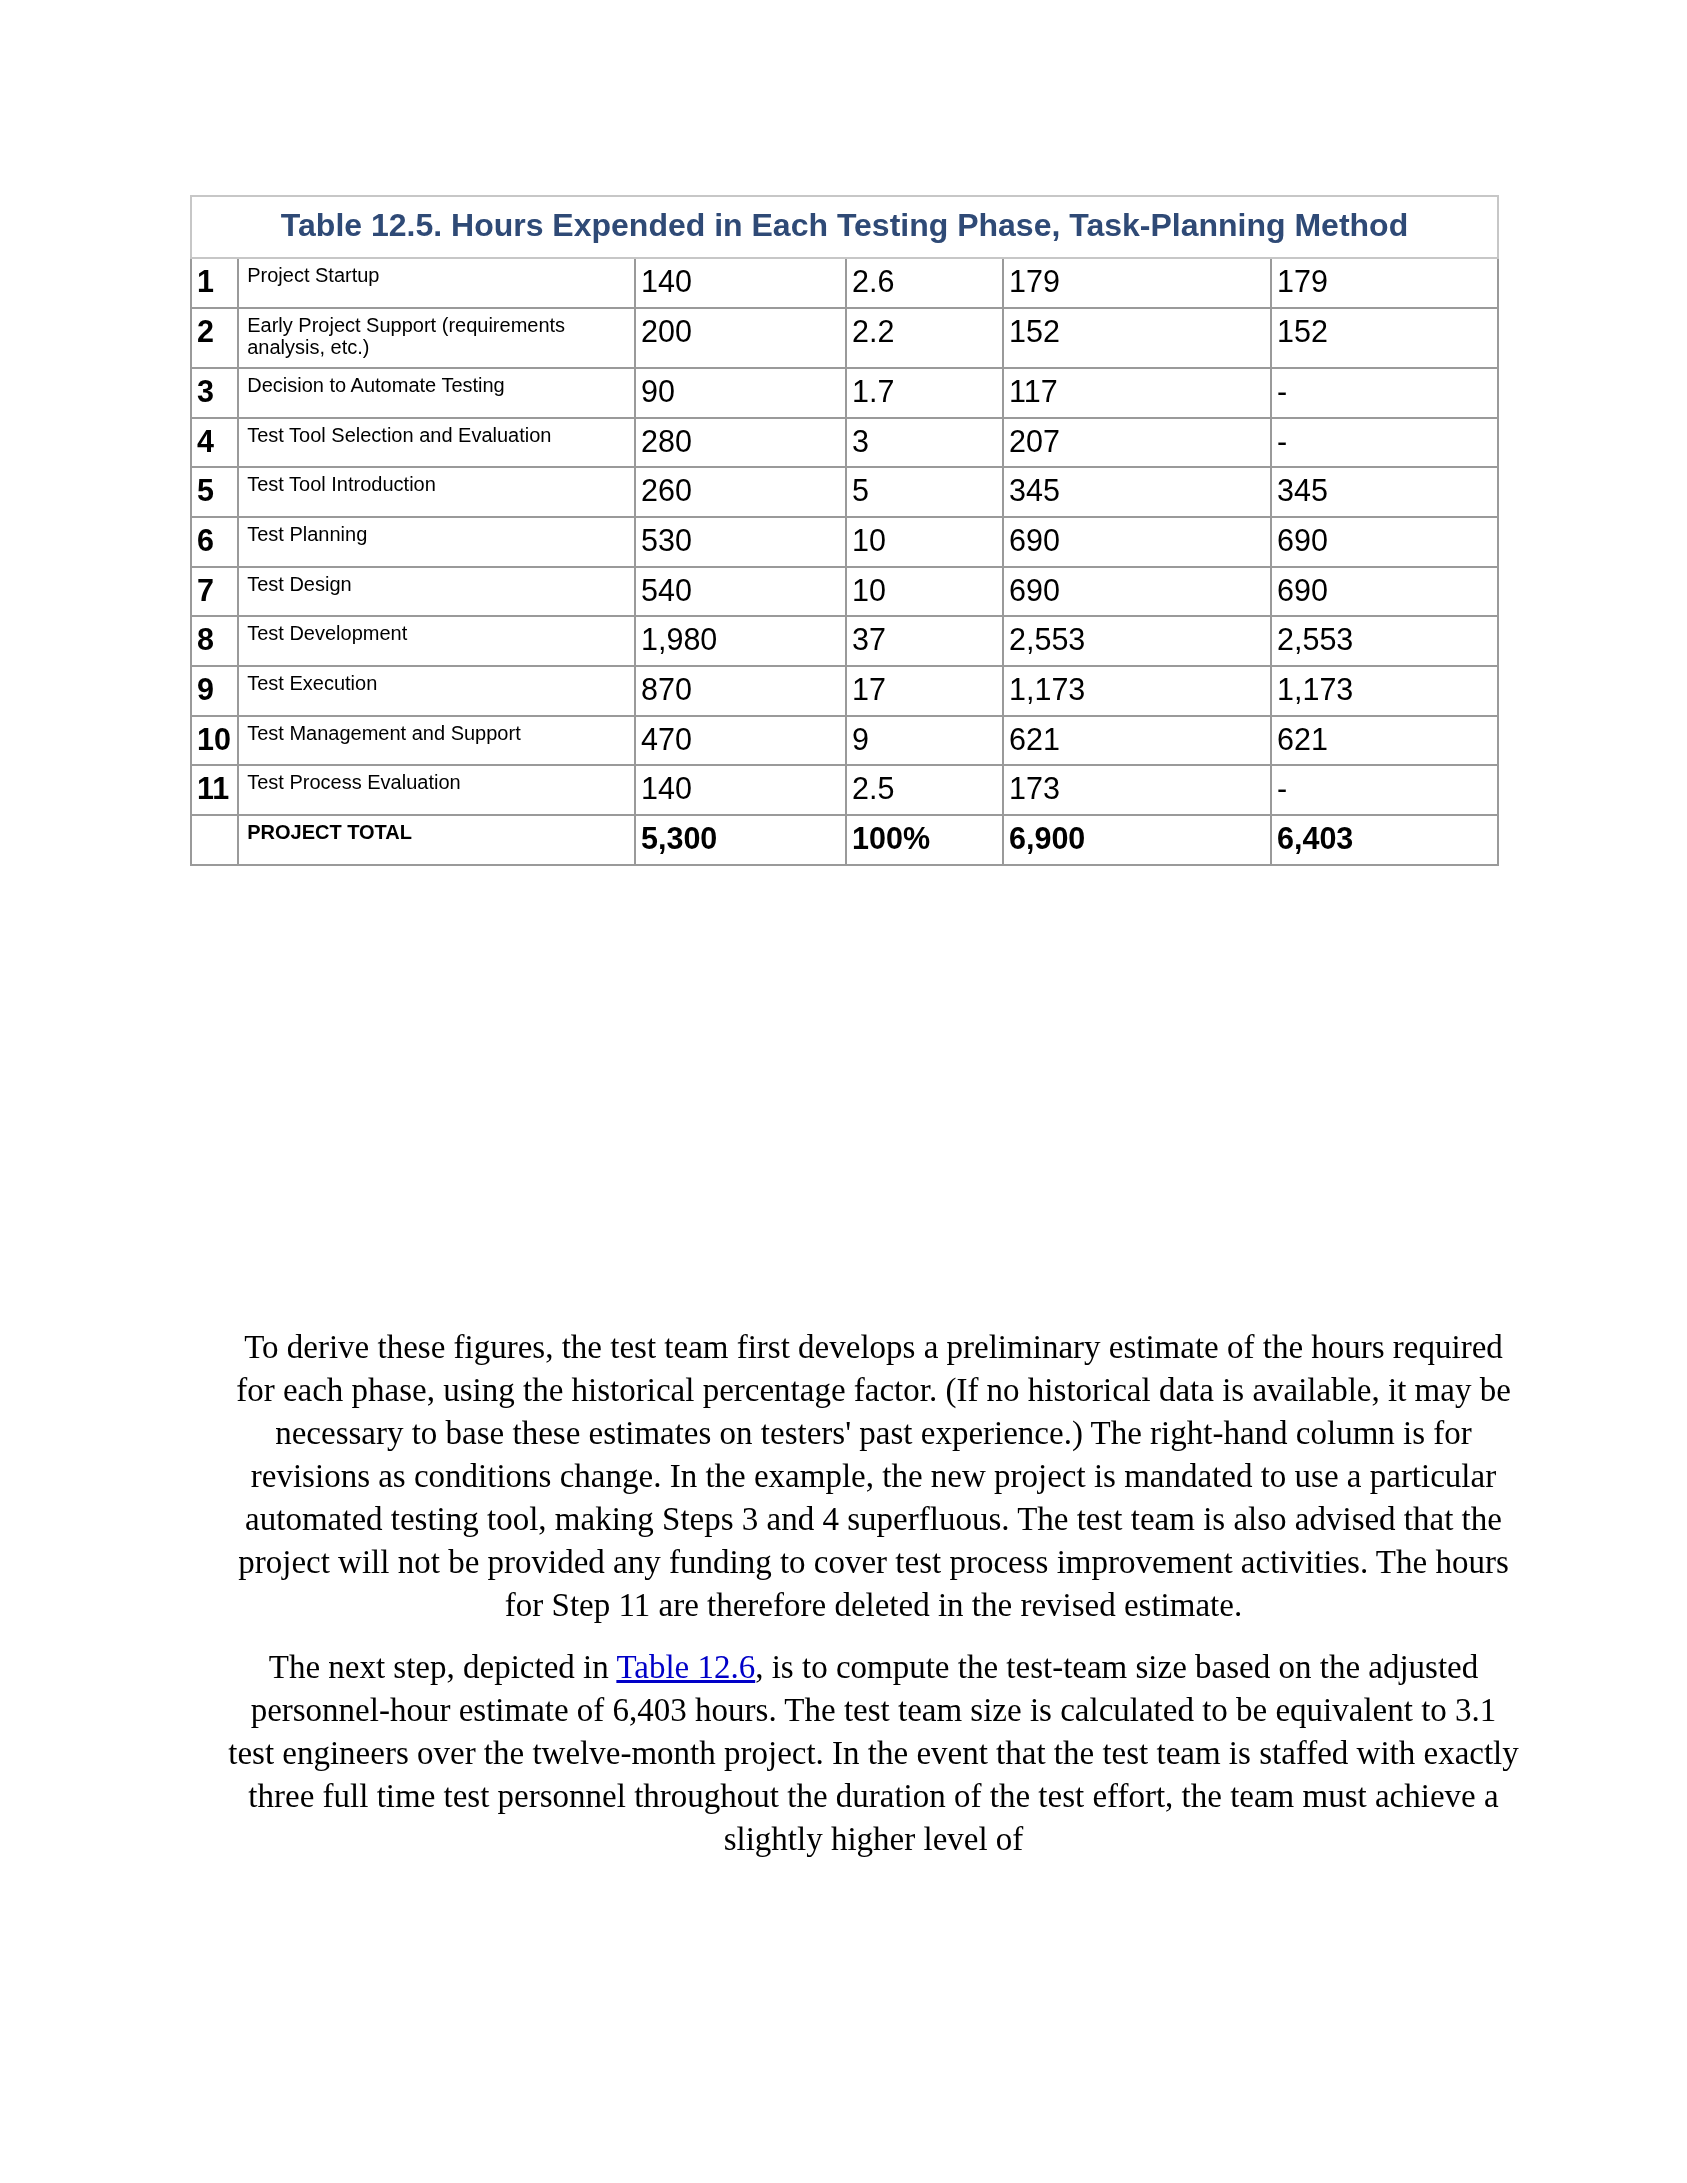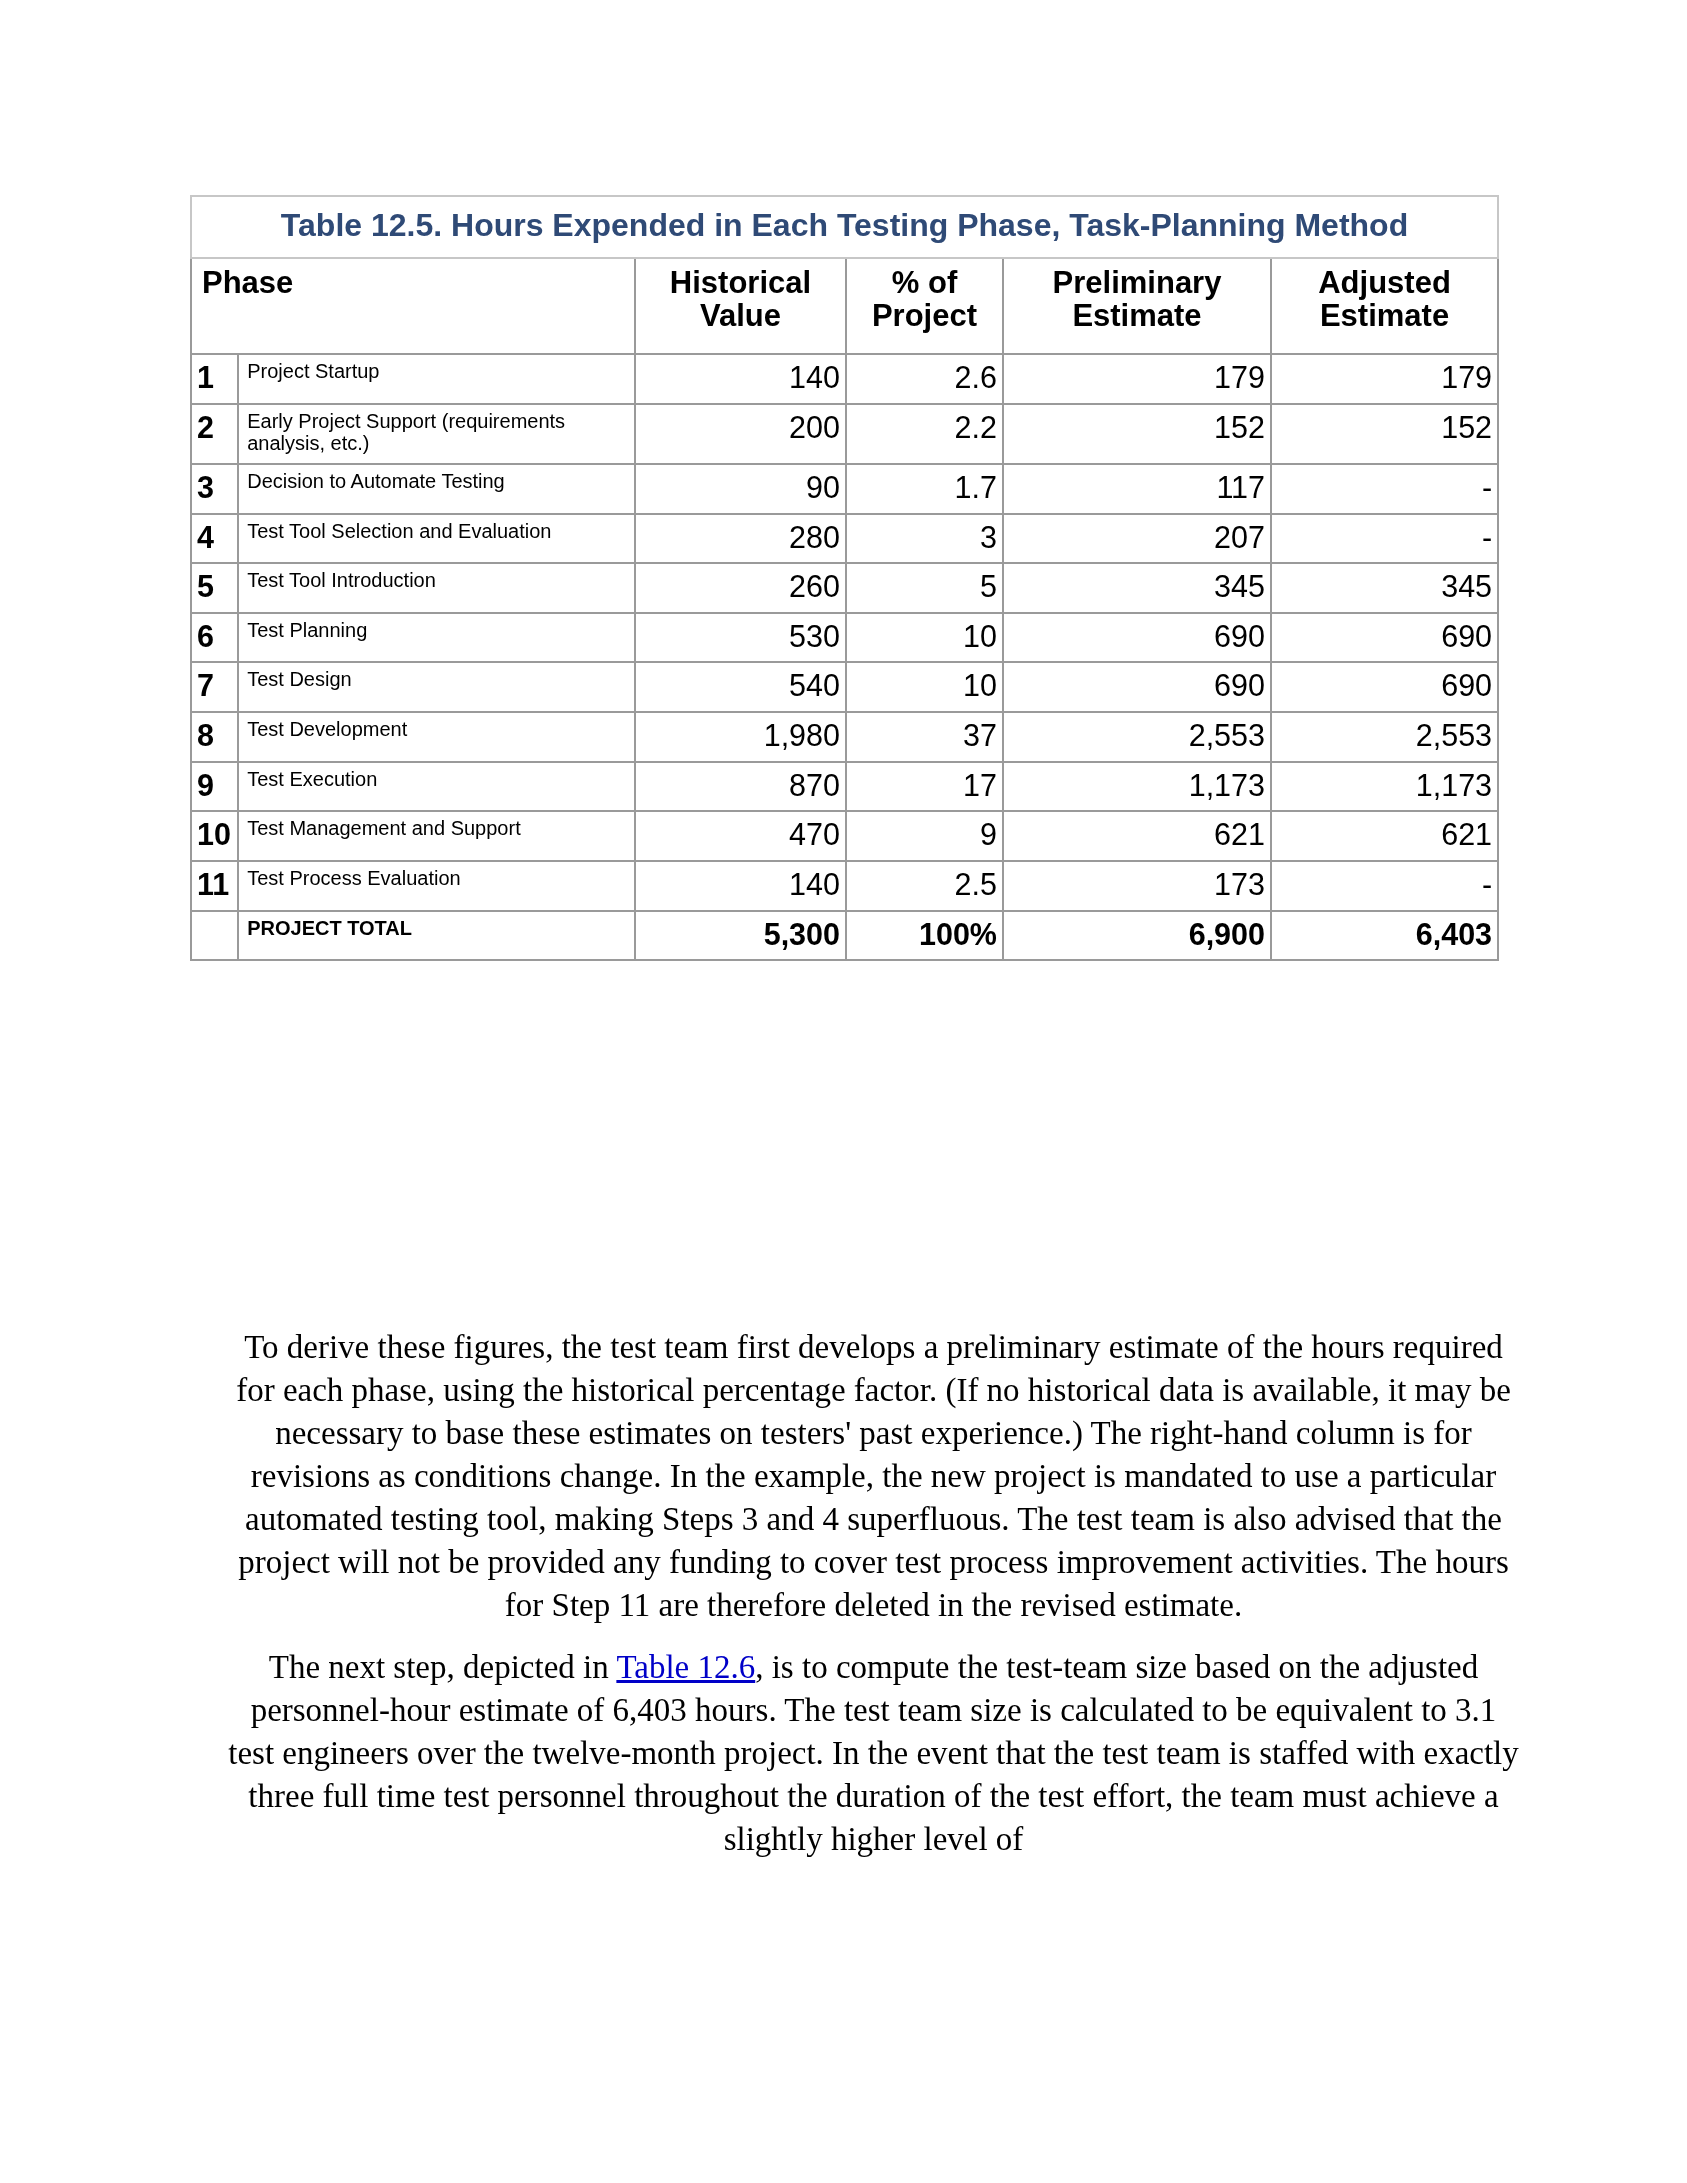--- a/index.html
+++ b/index.html
@@ -98,21 +98,21 @@
     line-height: 1.13;
     text-align: left;
     padding: 5px 5px 8.2px 8.2px !important;
     color: #000;
   }
   .val-col {
     font-family: "Liberation Sans", "DejaVu Sans", sans-serif;
     font-weight: normal;
     font-size: 30.5px;
     line-height: 1.13;
-    text-align: right;
+    text-align: left;
     padding: 5px 5px 8.2px 5px !important;
     color: #000;
   }
 
   
   tr.total-row .num-col,
   tr.total-row .name-col,
   tr.total-row .val-col {
     font-weight: bold;
   }
@@ -160,27 +160,20 @@
           <col class="c-hist">
         <col class="c-pct">
           <col class="c-prelim">
           <col class="c-adj">
       </colgroup>
       <tbody id="table-body">
           <tr>
             <td class="caption-cell" colspan="6">Table 12.5. Hours Expended in Each Testing Phase, Task-Planning Method</td>
           </tr>
           <tr>
-            <th class="hdr hdr-phase" colspan="2">Phase</th>
-            <th class="hdr">Historical Value</th>
-            <th class="hdr">% of Project</th>
-            <th class="hdr">Preliminary Estimate</th>
-            <th class="hdr">Adjusted Estimate</th>
-          </tr>
-          <tr>
             <td class="num-col">1</td>
             <td class="name-col">Project Startup</td>
             <td class="val-col">140</td>
             <td class="val-col">2.6</td>
             <td class="val-col">179</td>
             <td class="val-col">179</td>
           </tr>
           <tr>
             <td class="num-col">2</td>
             <td class="name-col">Early Project Support (requirements analysis, etc.)</td>

